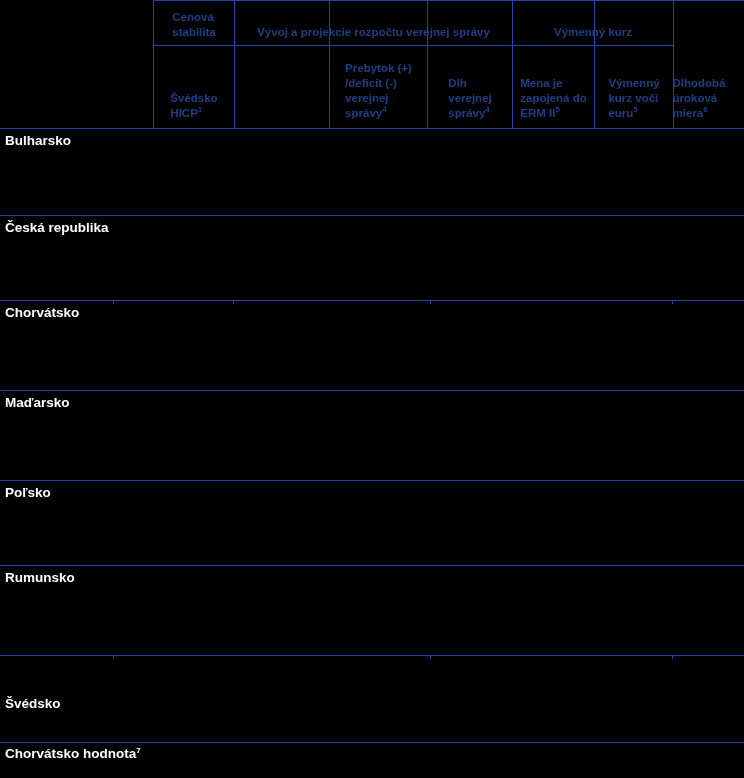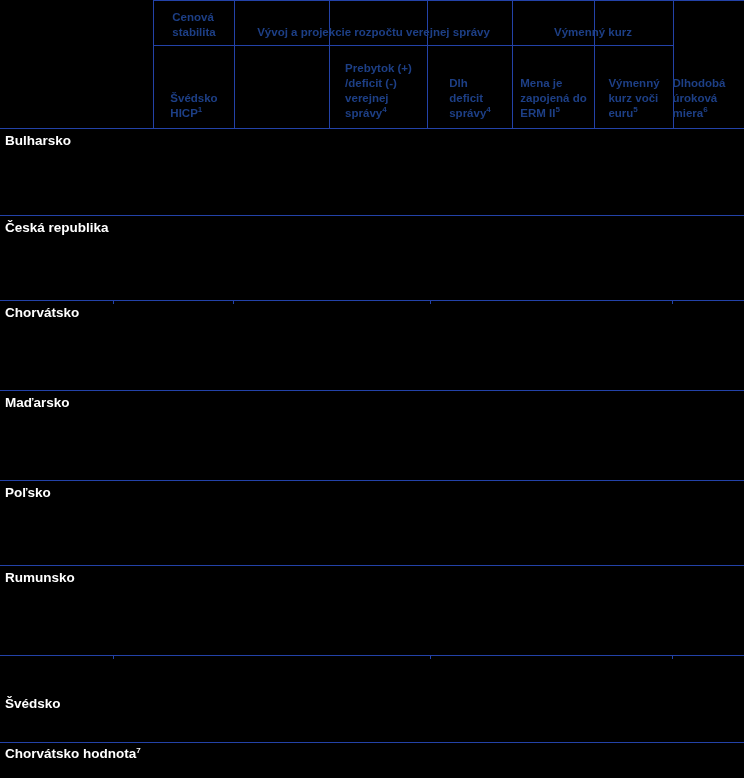--- a/index.html
+++ b/index.html
@@ -69,21 +69,21 @@
 HICP</span><sup>1</sup></span>
   </div>
   <div class="hcell" style="left:330px;top:45px;width:97px;height:83px;">
     <span><span>Prebytok (+)
 /deficit (-)
 verejnej
 správy</span><sup>4</sup></span>
   </div>
   <div class="hcell" style="left:428px;top:45px;width:84px;height:83px;">
     <span><span>Dlh
-deficit
+verejnej
 správy</span><sup>4</sup></span>
   </div>
   <div class="hcell" style="left:513px;top:45px;width:81px;height:83px;">
     <span><span>Mena je
 zapojená do
 ERM II</span><sup>5</sup></span>
   </div>
   <div class="hcell" style="left:595px;top:45px;width:78px;height:83px;">
     <span><span>Výmenný
 kurz voči

